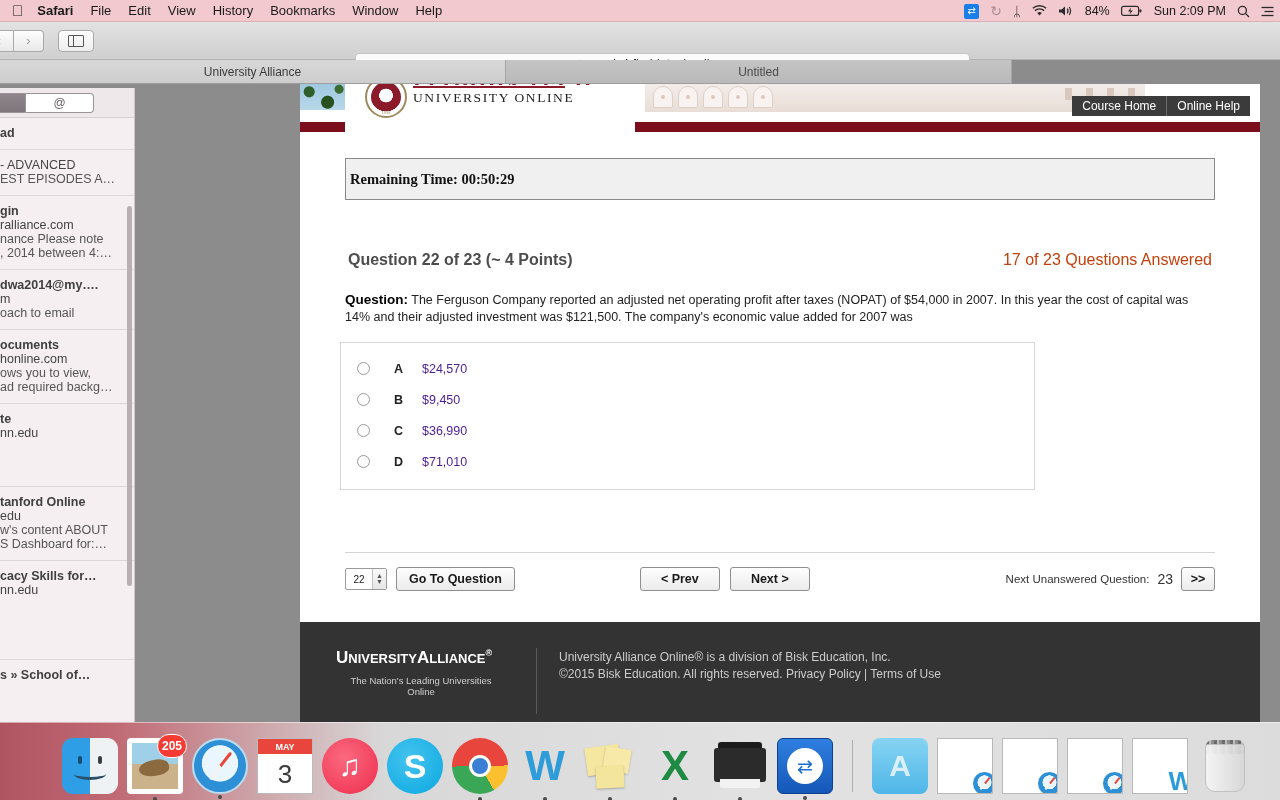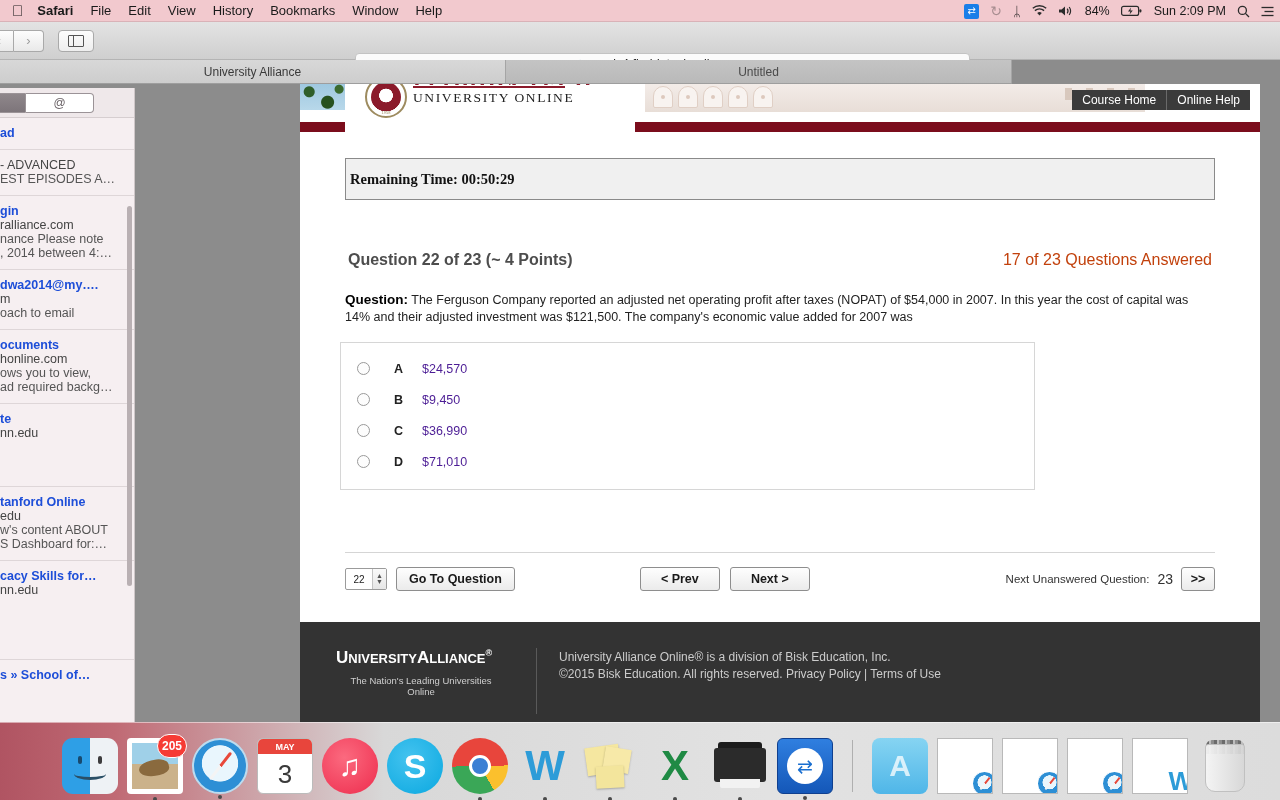--- a/index.html
+++ b/index.html
@@ -118,21 +118,21 @@
   }
   .seal .yr { position: absolute; bottom: 1px; left: 0; right: 0; text-align: center;
     font-size: 4px; color: #9d8b5f; }
   .logo-text { margin-left: 6px; margin-top: -10px; }
   .logo-ft { font-family: "Liberation Serif", serif; font-size: 22px; font-weight: bold;
     color: #8b1a2b; letter-spacing: 1px; height: 11px; overflow: hidden; }
   .logo-rule { width: 152px; height: 2px; background: #8b1a2b; margin: 1px 0 2px 0; }
   .logo-uo { font-family: "Liberation Serif", serif; font-size: 13.5px; color: #222;
     letter-spacing: 1.6px; }
   #hdr-nav {
-    position: absolute; right: 10px; top: 6px; height: 20px; display: flex;
+    position: absolute; right: 10px; top: 12px; height: 20px; display: flex;
     background: #3b3b3b; z-index: 4;
   }
   .hdr-nav-btn {
     padding: 0 10px; height: 20px; display: flex; align-items: center;
     font-size: 12px; color: #ffffff; border-right: 1px solid #6a6a6a;
   }
   .hdr-nav-btn:last-child { border-right: none; }
   #maroon-bar { position: relative; width: 960px; height: 10px; background: #7b0d1c; z-index: 2; }
   #maroon-bar:after { content: ""; position: absolute; left: 45px; top: 0; width: 290px; height: 10px; background: #fff; }
   #white-notch { position: absolute; left: 45px; top: 38px; width: 290px; height: 22px; background: #fff; z-index: 3; }
@@ -208,21 +208,21 @@
     position: absolute; top: 0; left: -50px; width: 185px; height: 30px;
     display: flex; align-items: center; padding: 0 8px;
     background: #efe8ea; border-bottom: 1px solid #d6ced0;
   }
   .mtab { width: 68px; height: 20px; border: 1px solid #9b9397; border-radius: 4px;
     display: flex; align-items: center; justify-content: center; font-size: 12px; }
   .mtab.sel { background: linear-gradient(#8f878b,#7d757a); color: #fff; border-radius: 4px 0 0 4px; }
   .mtab.unsel { background: #fff; color: #6a6266; border-left: none; border-radius: 0 4px 4px 0; }
   .mlist { position: absolute; top: 30px; left: 0; right: 0; bottom: 0; }
   .mitem { padding: 8px 6px 9px 0; border-bottom: 1px solid #ded6d8; }
-  .mitem .t { font-size: 12.5px; font-weight: bold; color: #1d4ed8; white-space: nowrap; overflow: hidden; }
+  .mitem .t { font-size: 12.5px; font-weight: bold; color: #404040; white-space: nowrap; overflow: hidden; }
   .mitem .s { font-size: 12.5px; color: #444; white-space: nowrap; overflow: hidden; }
   .mitem .p { font-size: 12.5px; color: #555; white-space: nowrap; overflow: hidden; }
   #mail-scroll { position: absolute; right: 2px; top: 118px; width: 5px; height: 380px;
     background: #b9b0b3; border-radius: 3px; }
 
   
   #dock {
     position: absolute; bottom: 0; left: 0; width: 1280px; height: 78px;
     background: linear-gradient(to right, #b05462 0%, #c06a74 9%, #d8d8d8 30%, #e2e2e2 60%, #dcdcdc 100%);
     border-top: 1px solid rgba(255,255,255,0.5);
@@ -246,21 +246,21 @@
      border: 1px solid #fff; }
   .ic-mail .bird { position:absolute; left:12px; top:22px; width:30px; height:16px; background:#8a6a3e;
      border-radius: 50% 50% 40% 60%; transform: rotate(-12deg); }
   .badge { position:absolute; right:-4px; top:-4px; min-width:24px; height:24px; border-radius:12px;
      background:#f63b35; color:#fff; font-size:12px; font-weight:bold;
      display:flex; align-items:center; justify-content:center; border:1.5px solid #fff; padding: 0 4px; }
   .ic-safari { border-radius:50%; background: radial-gradient(circle at 50% 45%, #e9f6fd 0 46%, #2d8fd5 48% 100%);
      border: 2px solid #bcdcef; }
   .ic-safari .needle { position:absolute; left:50%; top:50%; width:3px; height:34px; margin:-17px 0 0 -1.5px;
      background: linear-gradient(#e8483a 0 50%, #f4f4f4 50% 100%); transform: rotate(38deg); border-radius:2px; }
-  .ic-cal { background:#fff; border-radius:6px; overflow:hidden; border:1px solid #bbb; }
+  .ic-cal { background:#fff; border-radius:0; overflow:hidden; border:1px solid #bbb; }
   .ic-cal .top { height:15px; background:#e8453c; color:#fff; font-size:9px; font-weight:bold;
      display:flex; align-items:center; justify-content:center; }
   .ic-cal .day { height:41px; display:flex; align-items:center; justify-content:center;
      font-size:26px; color:#3a3a3a; }
   .ic-itunes { border-radius:50%; background: radial-gradient(circle at 40% 35%, #fb6a7f, #ee2c4d); }
   .ic-itunes .note { position:absolute; inset:0; display:flex; align-items:center; justify-content:center;
      color:#fff; font-size:30px; }
   .ic-skype { border-radius:50%; background: radial-gradient(circle at 40% 35%, #44c3ef, #0aa8e0); }
   .ic-skype .s { position:absolute; inset:0; display:flex; align-items:center; justify-content:center;
      color:#fff; font-size:34px; font-weight:bold; font-family:"Liberation Sans",sans-serif; }

